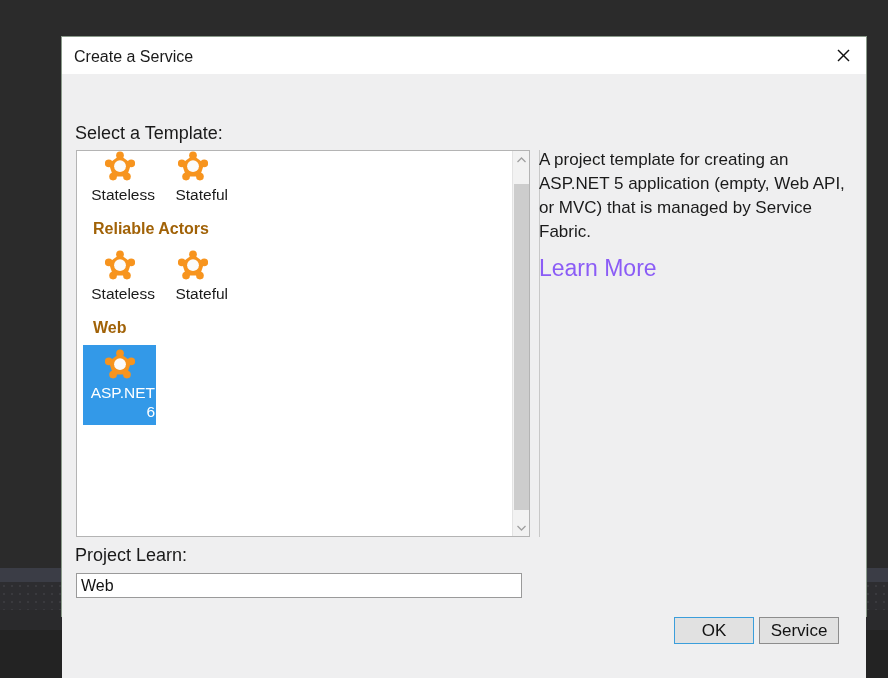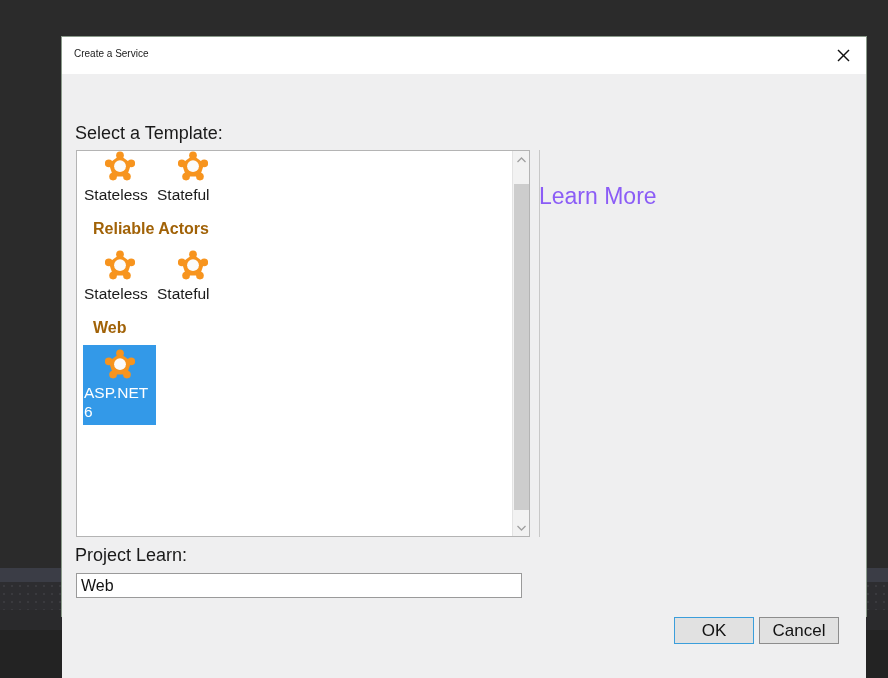--- a/index.html
+++ b/index.html
@@ -47,21 +47,21 @@
   .titlebar {
     position: relative;
     height: 37px;
     background: #ffffff;
     box-sizing: border-box;
   }
   .titlebar-text {
     position: absolute;
     left: 12px;
     top: 11px;
-    font-size: 10px;
+    font-size: 16px;
     color: #1a1a1a;
     white-space: nowrap;
   }
   .close-btn {
     position: absolute;
     right: 0px;
     top: 0px;
     width: 45px;
     height: 37px;
     display: flex;
@@ -120,21 +120,21 @@
     cursor: default;
     padding-top: 4px;
     padding-bottom: 4px;
   }
   .tile.selected {
     background: #3399e8;
   }
   .tile-label {
     font-size: 15.5px;
     color: #1a1a1a;
-    text-align: left;
+    text-align: right;
     line-height: 19px;
     word-break: break-all;
     width: 71px;
   }
   .tile.selected .tile-label { color: #ffffff; }
 
   .group-header {
     font-size: 16px;
     font-weight: bold;
     color: #a16207;
@@ -381,26 +381,27 @@
             <svg width="9" height="6" viewBox="0 0 9 6">
                 <path d="M0.5 1 L4.5 5 L8.5 1" fill="none" stroke="#a0a0a0" stroke-width="1.3"></path>
               </svg>
           </div>
         </div>
       </div>
 
       <div class="v-divider"></div>
 
       <div class="description">
+        <span>A project template for creating an ASP.NET 5 application (empty, Web API, or MVC) that is managed by Service Fabric.</span>
         <br>
         <a class="learn-more">Learn More</a>
       </div>
 
       <div id="project-name-label" class="section-label">Project Learn:</div>
 
       <input class="text-input" id="project-name-input" type="text" value="Web" style="">
 
       <div class="dlg-button" id="ok-button">OK</div>
-      <div class="dlg-button" id="cancel-button">Cancel</div>
+      <div class="dlg-button" id="cancel-button">Service</div>
 
     </div>
   </div>
 </div>
 
 </body></html>

